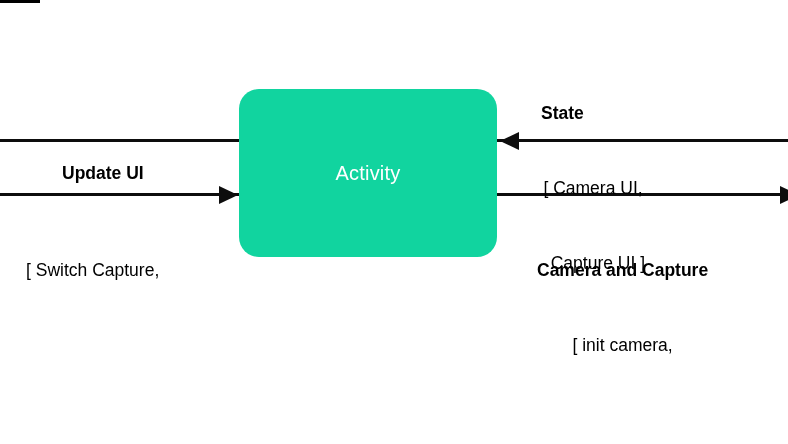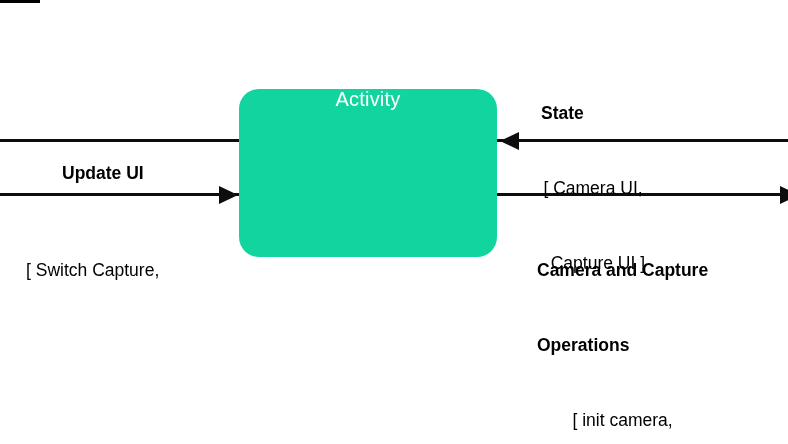--- a/index.html
+++ b/index.html
@@ -30,21 +30,21 @@
 
   
   .activity-node {
     position: absolute;
     left: 239px;
     top: 89px;
     width: 258px;
     height: 168px;
     border-radius: 20px;
     display: flex;
-    align-items: flex-start;
+    align-items: center;
     justify-content: center;
     z-index: 3;
   }
   .activity-label {
     color: #ffffff;
     font-size: 20px;
     font-weight: 400;
     letter-spacing: 0.2px;
     line-height: 1;
   }
@@ -163,21 +163,20 @@
 
   <div class="text-block" id="block-actions">
     <div class="line">[ Switch Capture,</div>
     
     
     
   </div>
 
   <div class="text-block" id="block-operations">
     <div class="heading">Camera and Capture</div>
-    <div class="heading">Operations</div>
     <div class="line">[ init camera,</div>
     
     
     
     
     
   </div>
 
 </div>
 

